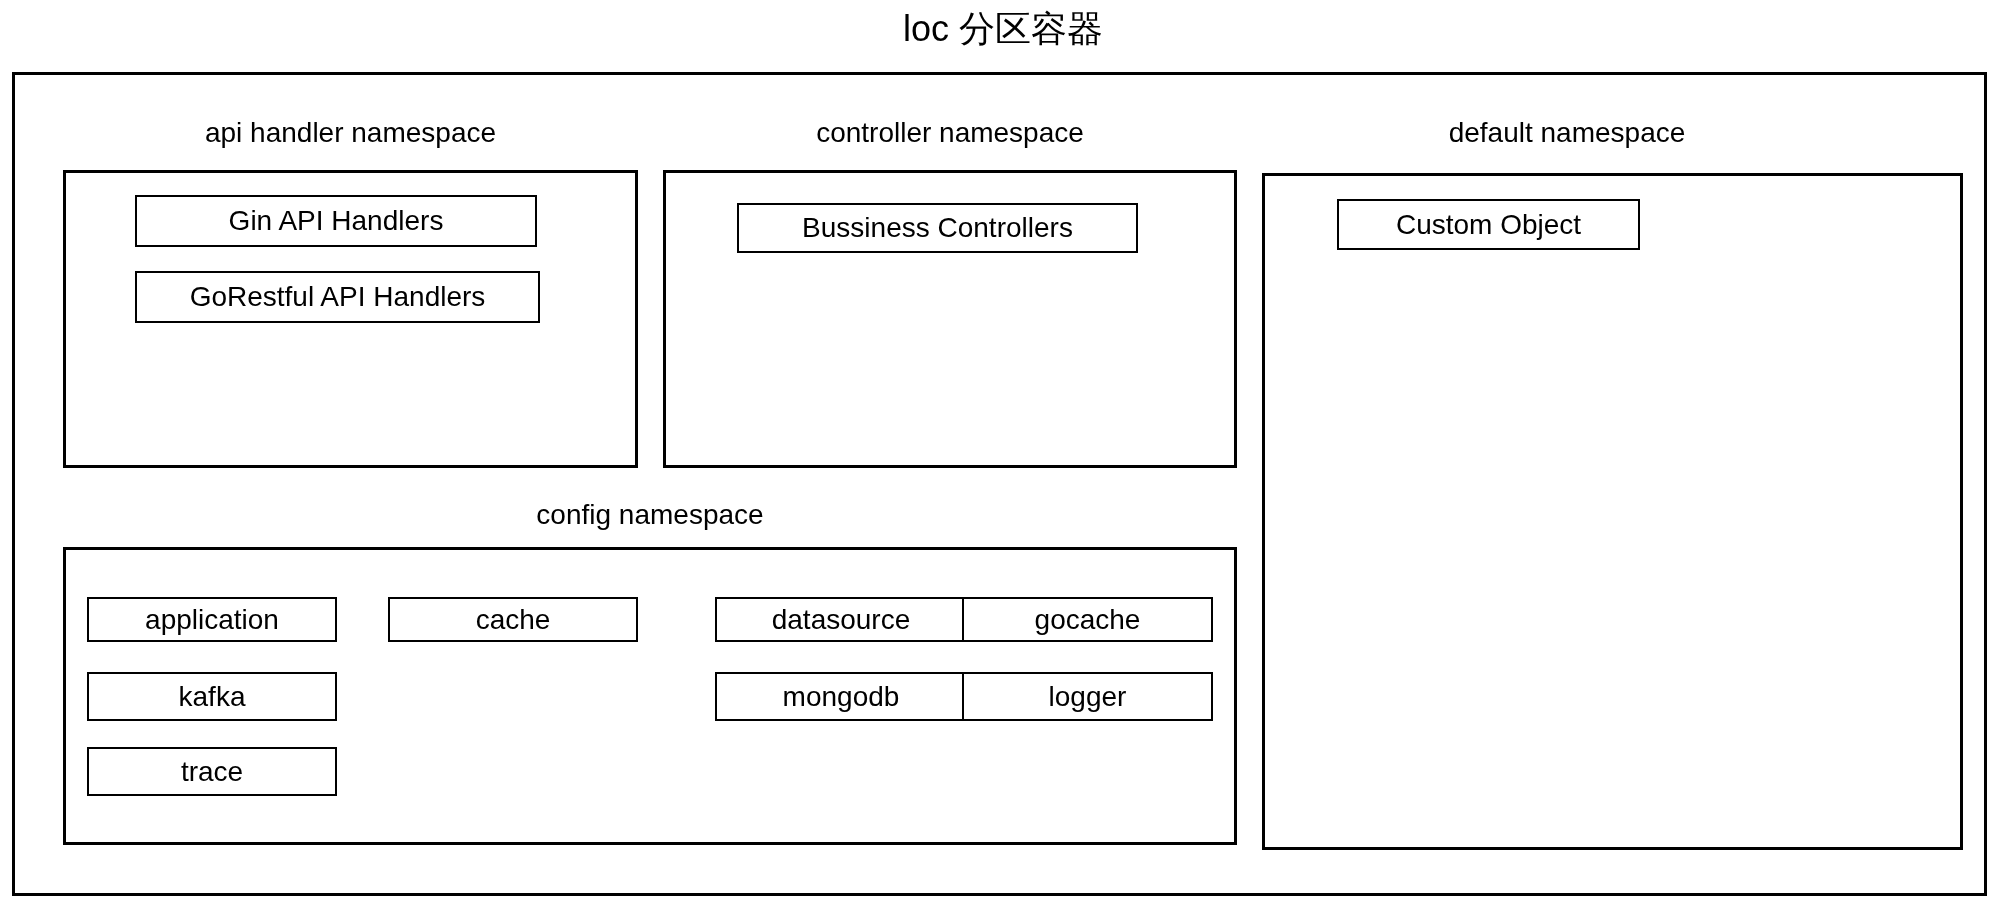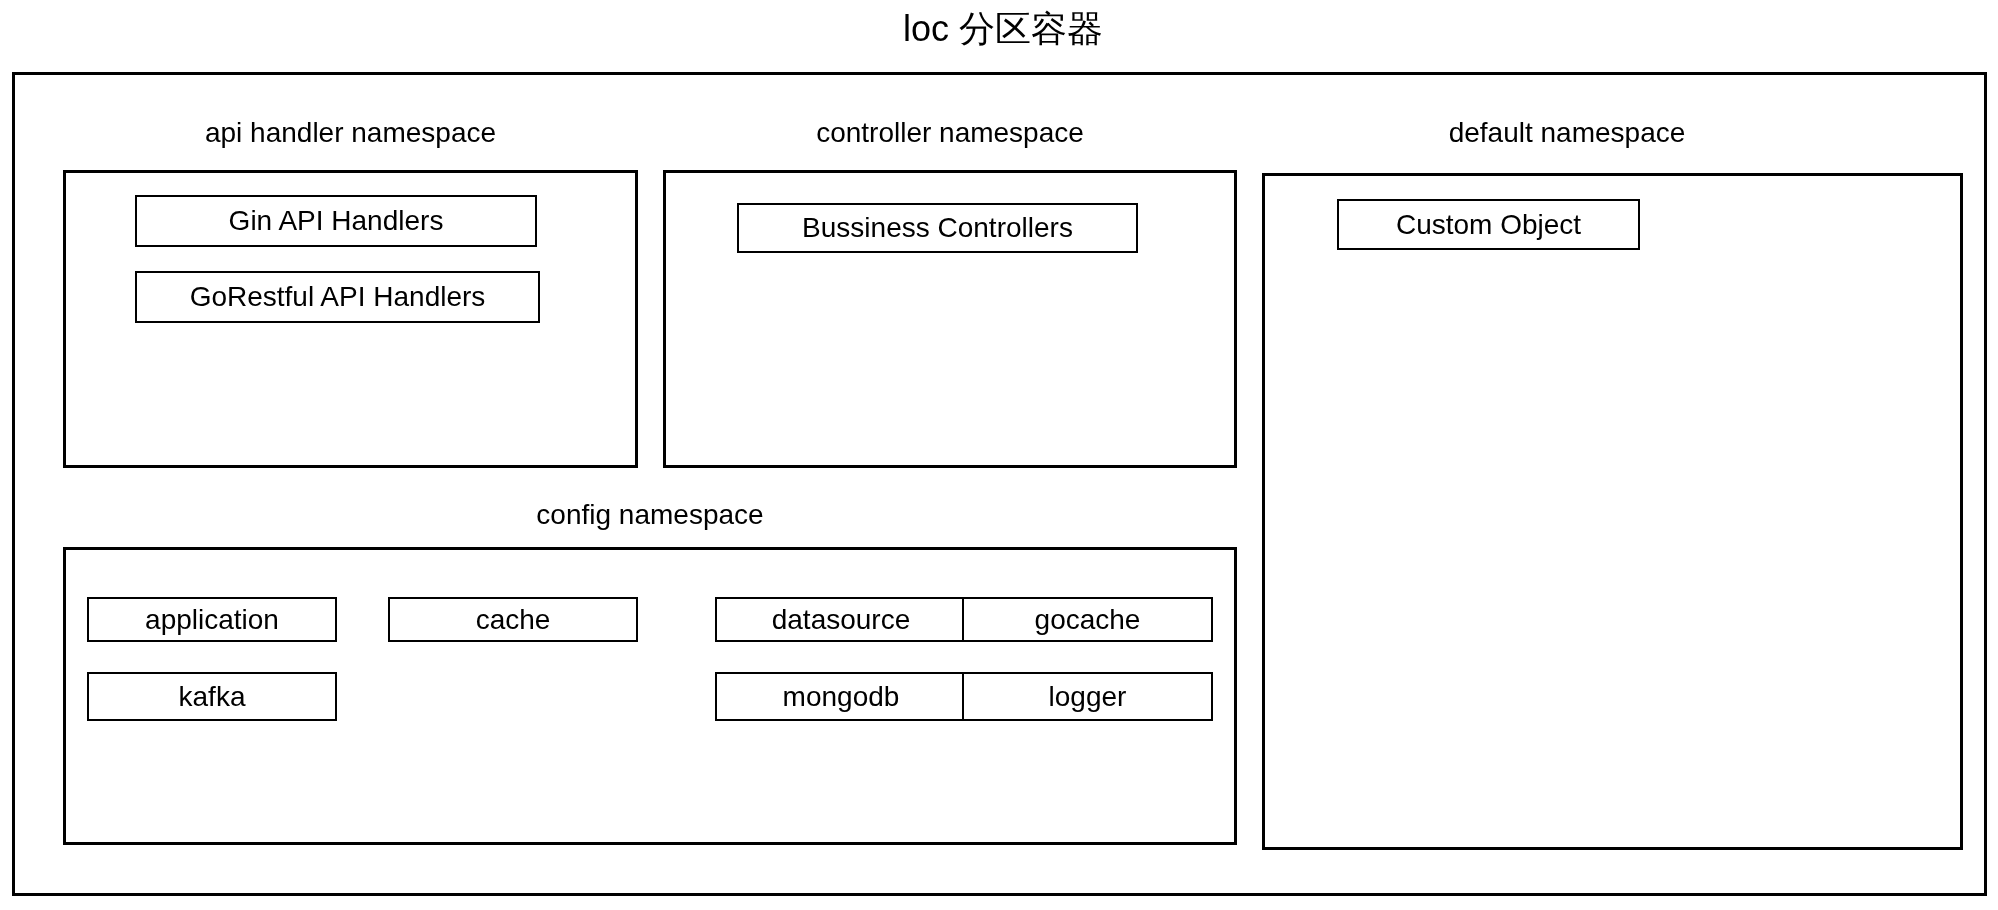--- a/index.html
+++ b/index.html
@@ -116,16 +116,17 @@
 
     <div class="ns-label label-config">config namespace</div>
     <div class="ns-box box-config">
       <div class="node col-1 row-1">application</div>
       <div class="node col-2 row-1">cache</div>
       <div class="node col-3 row-1">datasource</div>
       <div class="node col-4 row-1">gocache</div>
       <div class="node col-1 row-2">kafka</div>
       <div class="node col-3 row-2">mongodb</div>
       <div class="node col-4 row-2">logger</div>
+      <div class="node col-1 row-3">trace</div>
     </div>
 
   </div>
 </div>
 
 </body></html>

